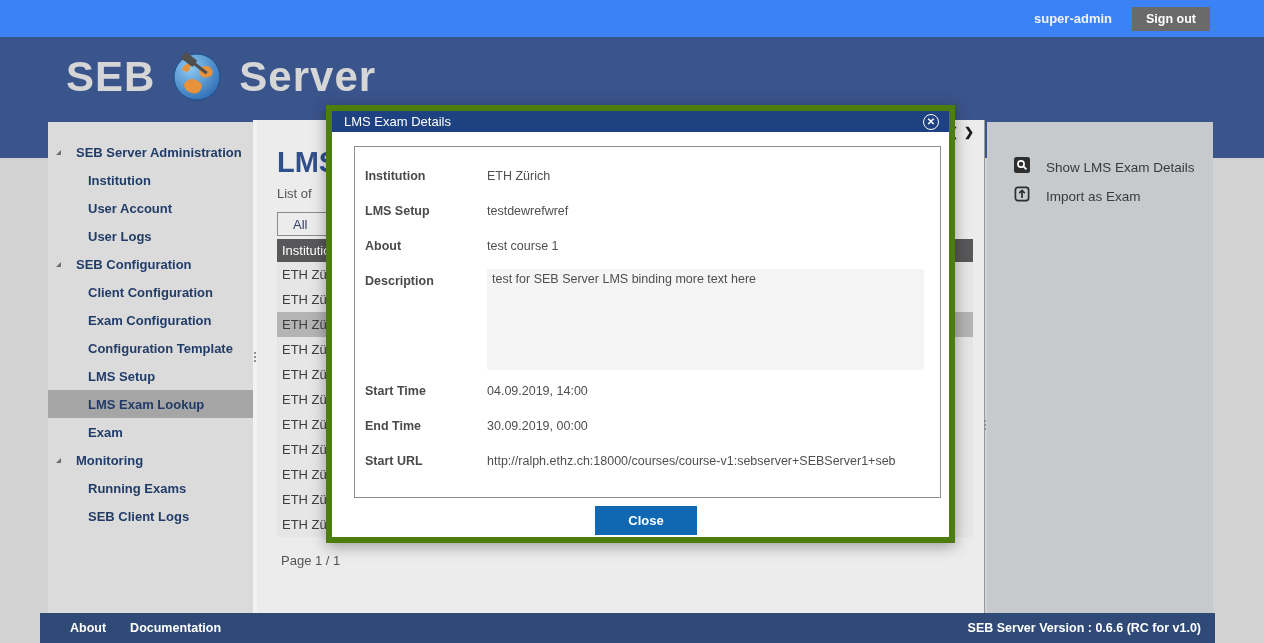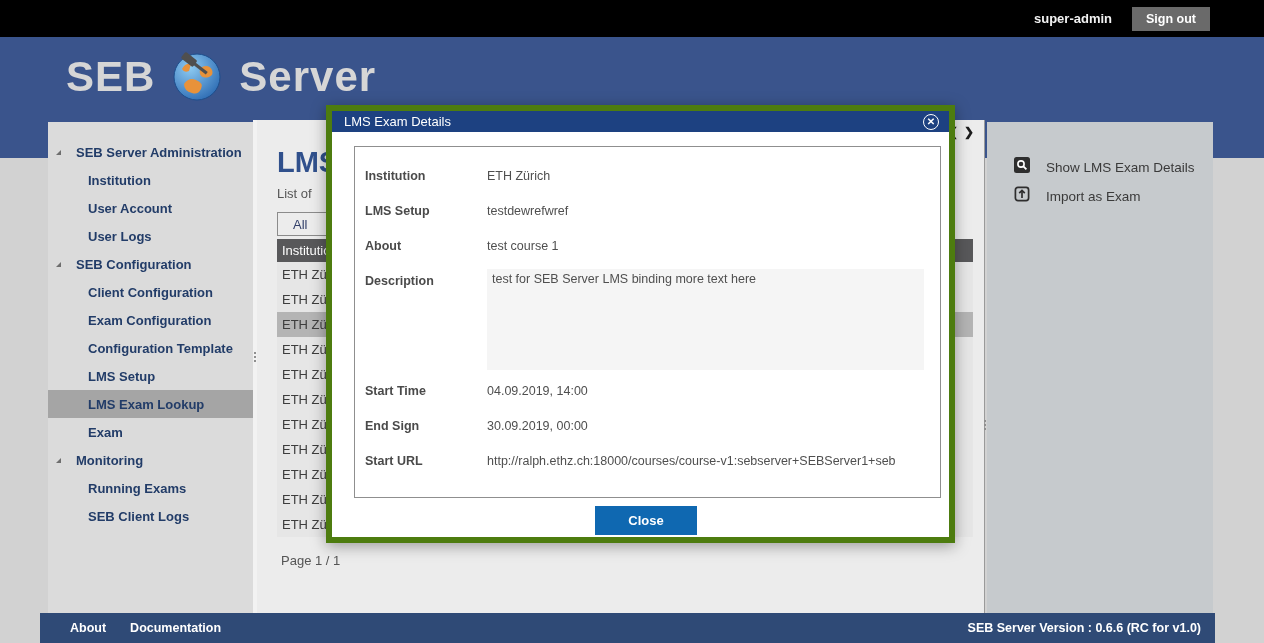--- a/index.html
+++ b/index.html
@@ -1,20 +1,20 @@
 <!DOCTYPE html>
 <html><head>
 <meta charset="utf-8">
 <style>
   * { margin:0; padding:0; box-sizing:border-box; }
   body { font-family:"Liberation Sans", sans-serif; background:#b7b7b7; }
   .screen { position:relative; width:1264px; height:643px; background:#d2d2d2; overflow:hidden; }
 
   
-  .topbar { position:absolute; left:0; top:0; width:1264px; height:37px; background:#000000;
+  .topbar { position:absolute; left:0; top:0; width:1264px; height:37px; background:#3b82f6;
             display:flex; align-items:center; justify-content:flex-end; padding-right:54px; }
   .username { color:#f2f2f2; font-size:13px; font-weight:bold; margin-right:20px; }
   .signout-btn { width:78px; height:24px; background:#6a6a6a; color:#fff; font-size:12.5px; font-weight:bold;
                  border:none; display:flex; align-items:center; justify-content:center; cursor:pointer; }
 
   
   .header-band { position:absolute; left:0; top:37px; width:1264px; height:121px; background:#3a548c; }
   .logo-row { position:absolute; left:66px; top:12px; display:flex; align-items:center; gap:16px; }
   .logo-text { color:#d6d6d6; font-size:42px; font-weight:bold; letter-spacing:1px; }
 
@@ -221,21 +221,21 @@
       <span class="f-label" style="top:22px;">Institution</span>
       <span class="f-value" style="top:22px;">ETH Zürich</span>
       <span class="f-label" style="top:57px;">LMS Setup</span>
       <span class="f-value" style="top:57px;">testdewrefwref</span>
       <span class="f-label" style="top:92px;">About</span>
       <span class="f-value" style="top:92px;">test course 1</span>
       <span class="f-label" style="top:127px;">Description</span>
       <div class="f-area">test for SEB Server LMS binding more text here</div>
       <span class="f-label" style="top:237px;">Start Time</span>
       <span class="f-value" style="top:237px;">04.09.2019, 14:00</span>
-      <span class="f-label" style="top:272px;">End Sign</span>
+      <span class="f-label" style="top:272px;">End Time</span>
       <span class="f-value" style="top:272px;">30.09.2019, 00:00</span>
       <span class="f-label" style="top:307px;">Start URL</span>
       <span class="f-value" style="top:307px;">http://ralph.ethz.ch:18000/courses/course-v1:sebserver+SEBServer1+seb</span>
     </div>
     <button class="close-btn">Close</button>
   </div>
 
   <div class="footer">
     <div class="footer-links">
       <span class="footer-link">About</span>

